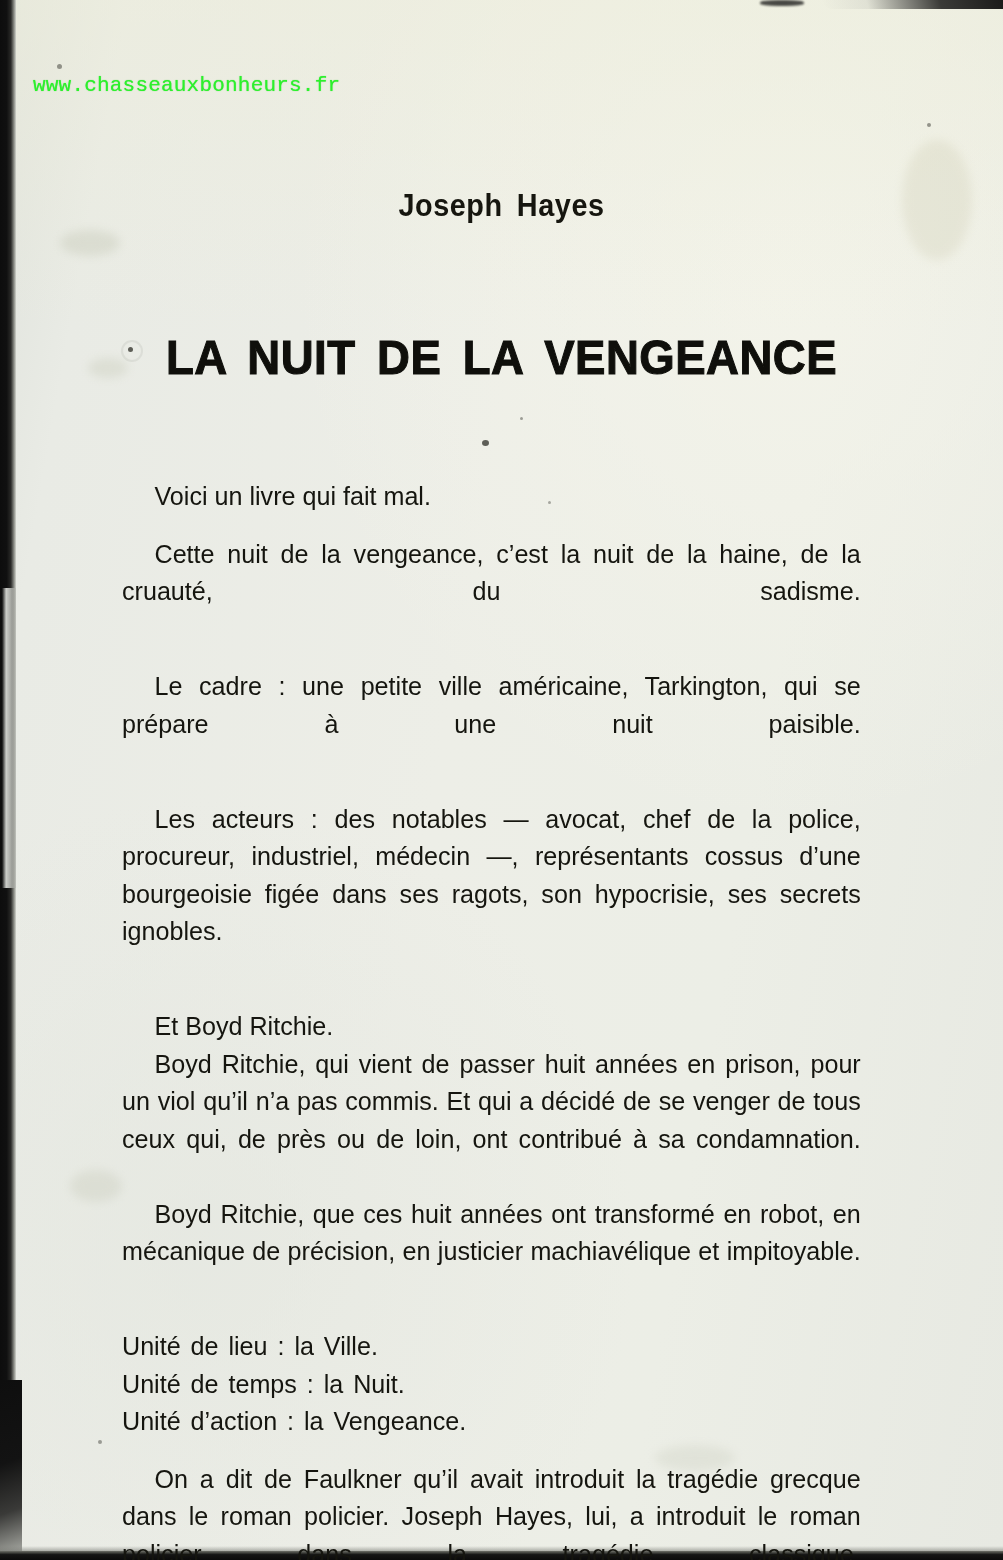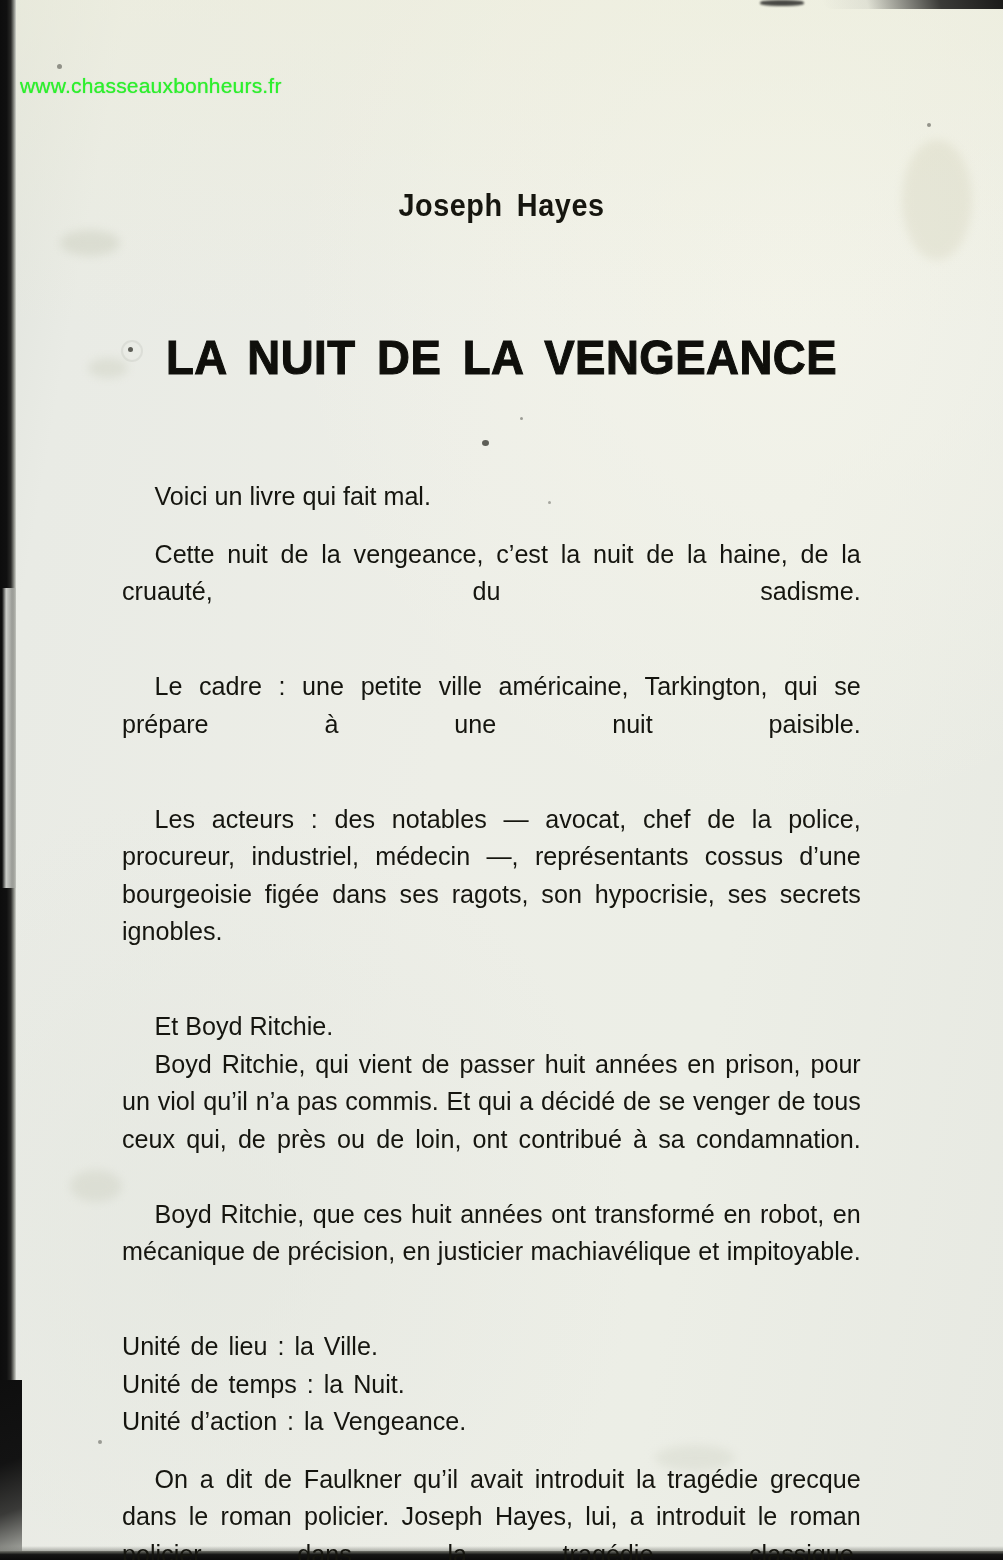--- a/index.html
+++ b/index.html
@@ -99,23 +99,23 @@
     height: 6px;
     background: #2c2c2a;
     border-radius: 40%;
     filter: blur(0.8px);
     opacity: 0.85;
   }
 
   
   .watermark {
     position: absolute;
-    left: 20px;
+    left: 33px;
     top: 74px;
-    font-family: Liberation Sans, sans-serif;
+    font-family: Liberation Mono, monospace;
     font-size: 21px;
     letter-spacing: 0.2px;
     color: #2bf22b;
     text-shadow: 0 0 1px rgba(30,200,30,0.7);
     white-space: nowrap;
     text-align: center;
   }
 
   
   .author {

